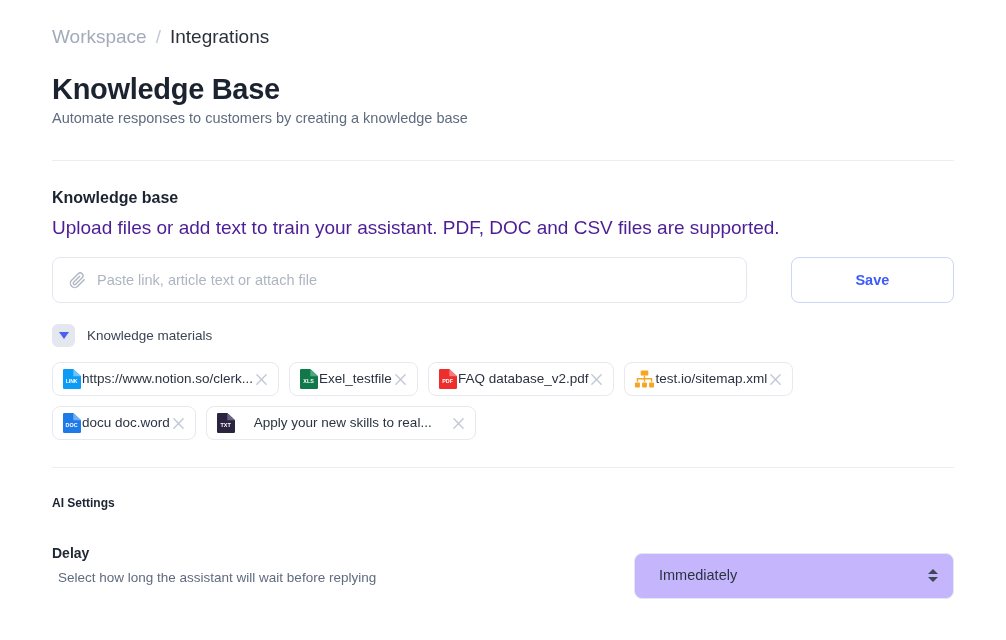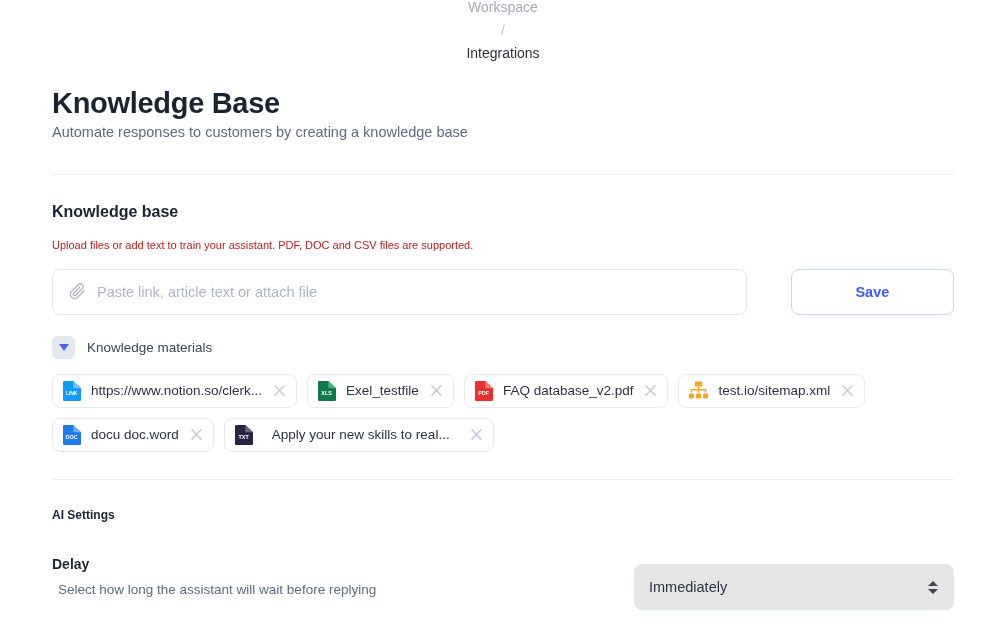--- a/index.html
+++ b/index.html
@@ -21,23 +21,23 @@
     left: 52px;
     top: 0;
     width: 902px;
   }
 
   
   .breadcrumb {
     display: flex;
     align-items: center;
     gap: 9px;
-    font-size: 14px;
+    font-size: 19px;
+    padding-top: 27px;
     line-height: 1;
-    flex-direction: column;
   }
   .crumb-muted { color: #a3abba; }
   .crumb-sep { color: #c3c9d4; }
   .crumb-active { color: #2b323c; }
 
   
   .page-title {
     font-size: 29px;
     font-weight: bold;
     letter-spacing: -0.3px;
@@ -63,23 +63,23 @@
 
   
   .section-title {
     font-size: 16px;
     font-weight: bold;
     color: #1b2330;
     margin: 27px 0 0 0;
     line-height: 1.2;
   }
   .section-desc {
-    font-size: 11px;
-    color: #b91c1c;
-    margin: 16px 0 0 0;
+    font-size: 19px;
+    color: #4c1d95;
+    margin: 8px 0 0 0;
     line-height: 1.3;
   }
 
   
   .input-row {
     display: flex;
     align-items: stretch;
     gap: 8px;
     margin-top: 17px;
   }
@@ -156,21 +156,20 @@
     width: 860px;
   }
   .chip {
     height: 34px;
     border: 1px solid #e6e9ef;
     border-radius: 8px;
     background: #fff;
     display: inline-flex;
     align-items: center;
     padding: 0 10px 0 9px;
-    gap: 9px;
     cursor: pointer;
   }
   .chip-icon { flex: 0 0 auto; display: flex; align-items: center; }
   .chip-label {
     font-size: 13.5px;
     color: #2b3342;
     white-space: nowrap;
     line-height: 1;
   }
   .chip-close {
@@ -207,25 +206,25 @@
     color: #5f6b7e;
     margin-top: 8px;
     line-height: 1.3;
     margin-left: 6px;
   }
   .select-box {
     width: 320px;
     height: 46px;
     border: 1px solid #e3e7ee;
     border-radius: 8px;
-    background: #e5e5e5;
+    background: #c4b5fd;
     display: flex;
     align-items: center;
     justify-content: space-between;
-    padding: 0 15px 0 14px;
+    padding: 0 15px 0 24px;
     margin-top: 8px;
     cursor: pointer;
   }
   .select-value {
     font-size: 14.5px;
     color: #2b3342;
     line-height: 1;
   }
   .select-arrows { display: flex; flex-direction: column; gap: 3px; align-items: center; }
   .arr-up {

